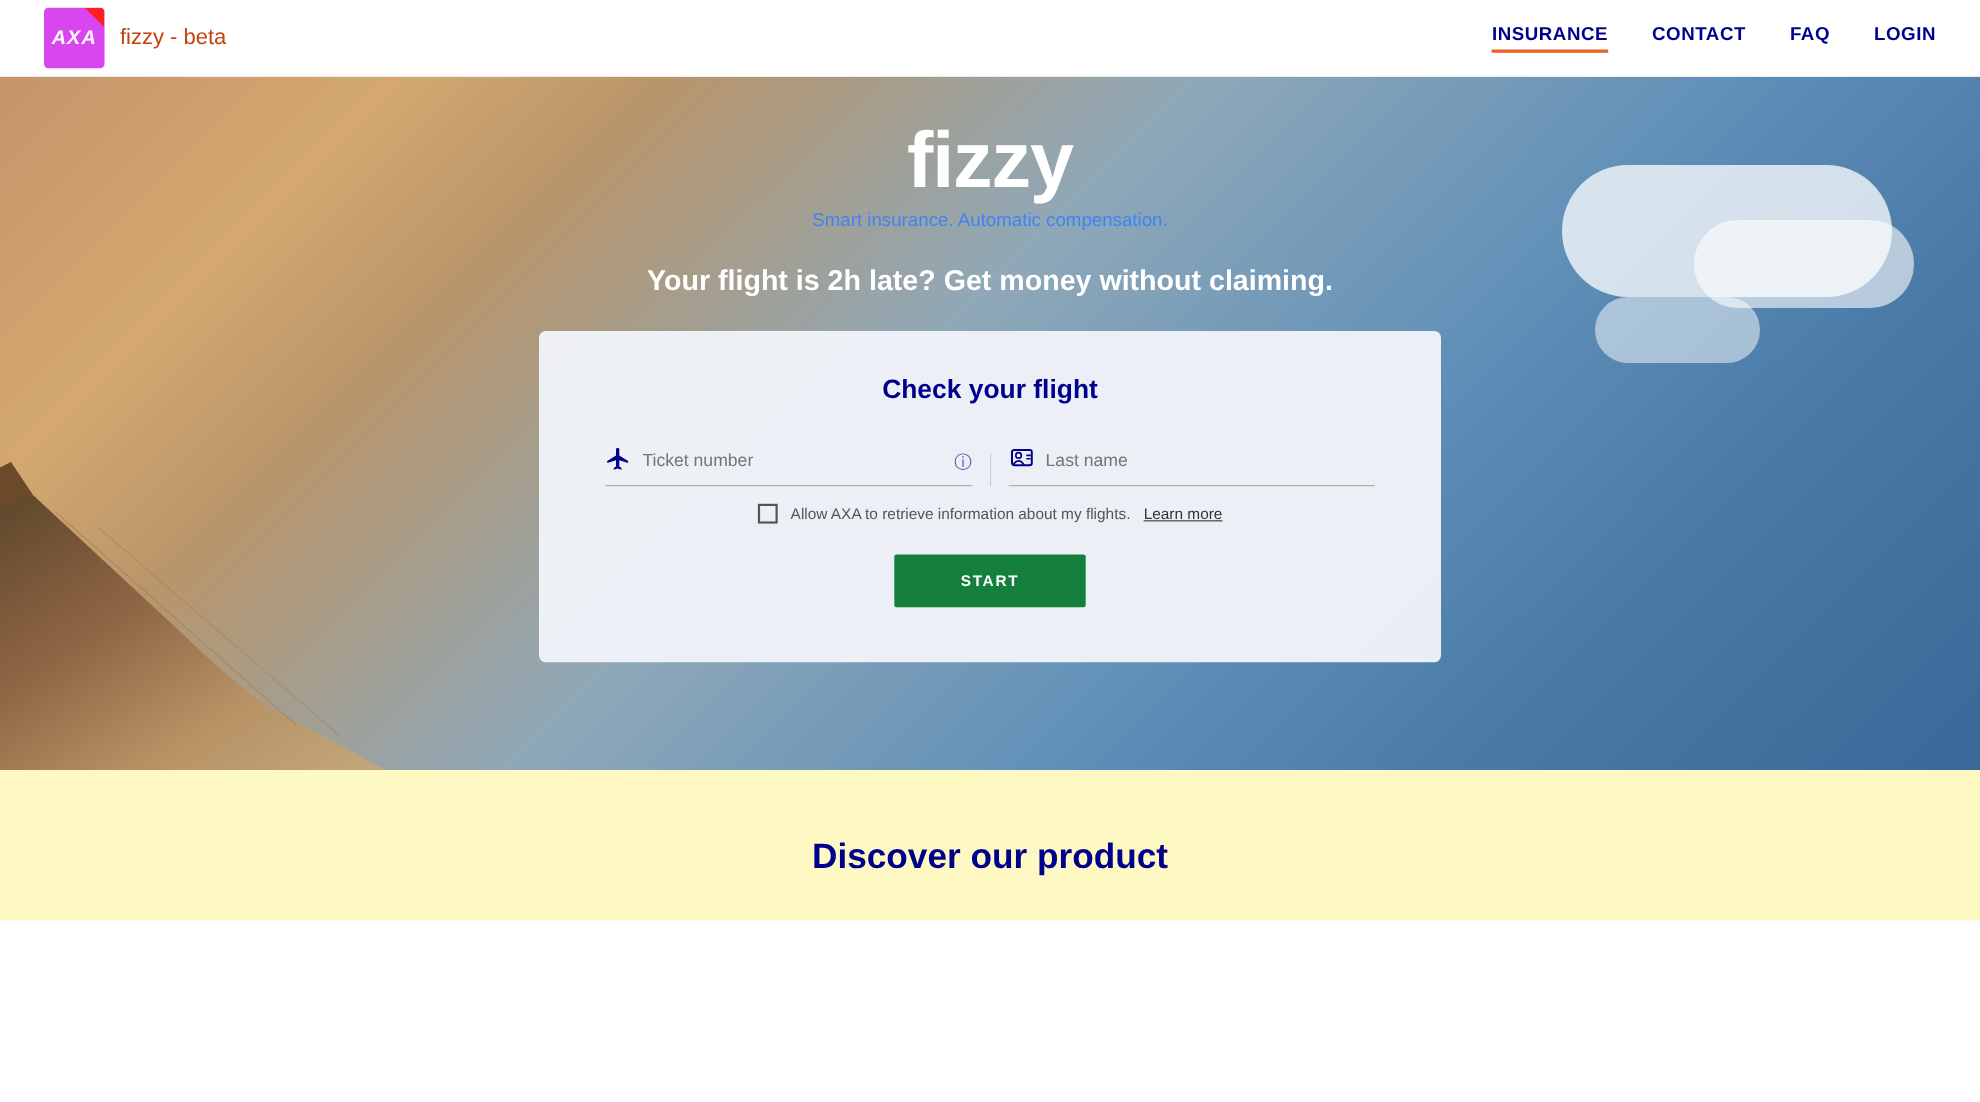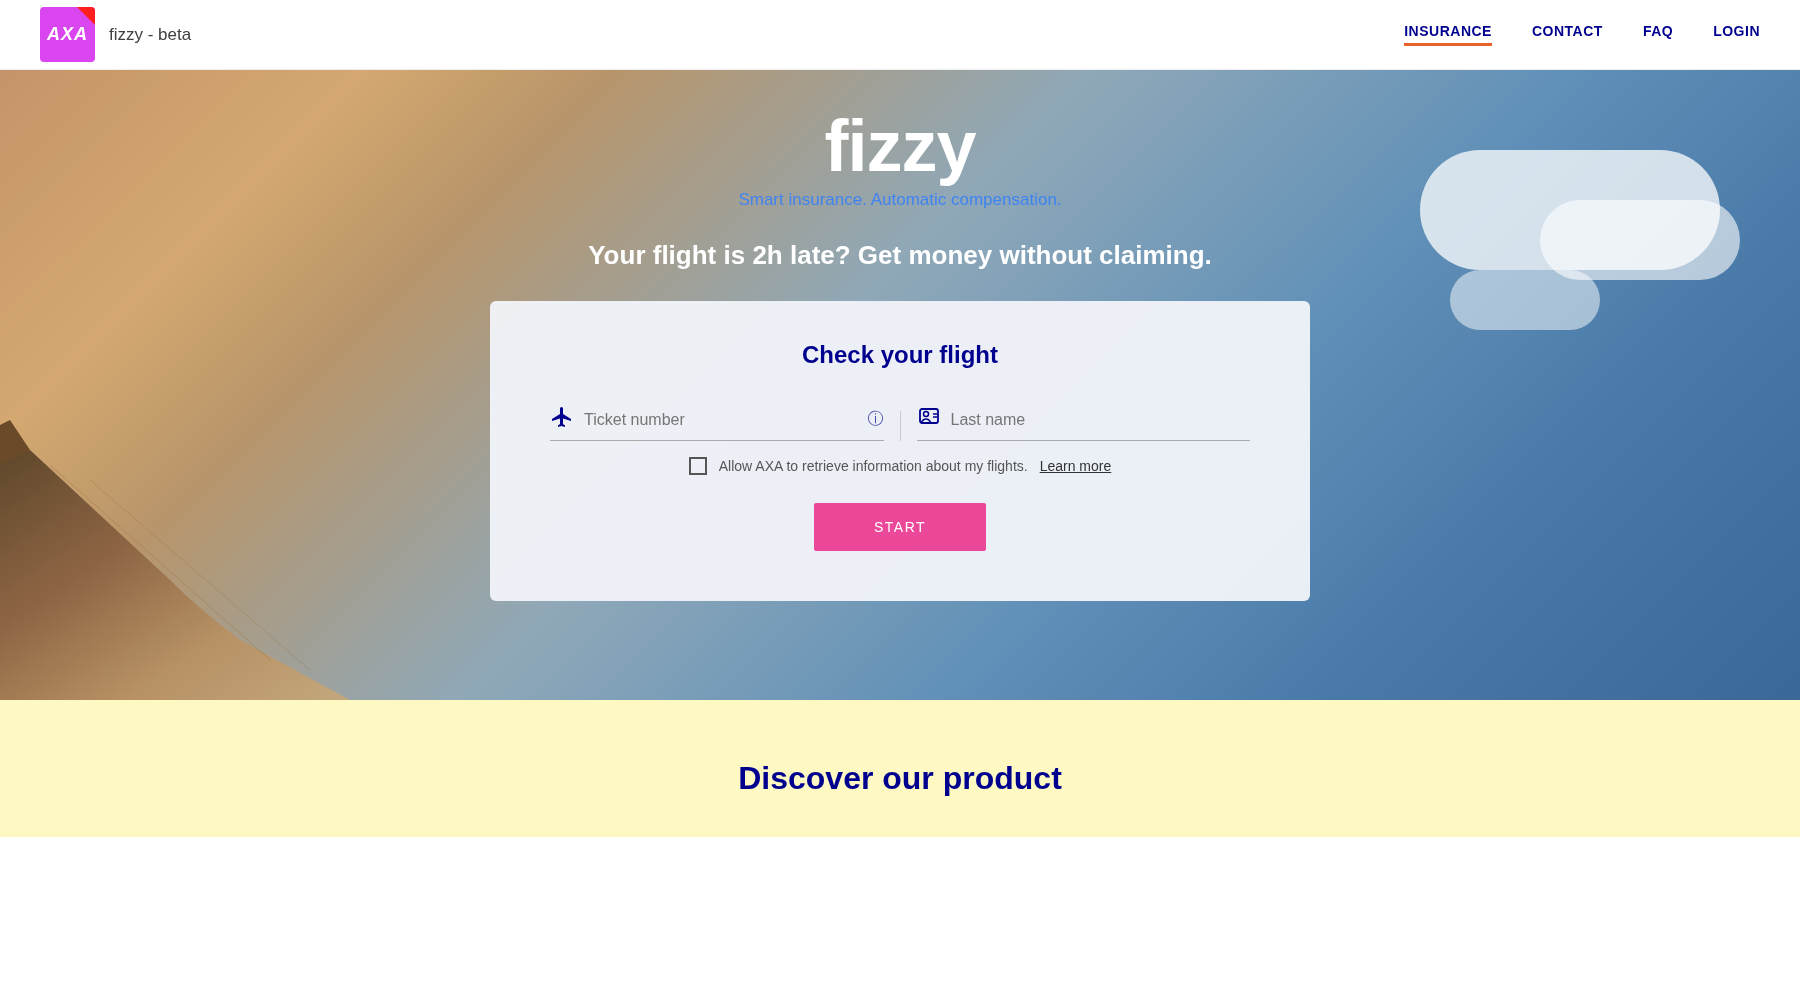--- a/index.html
+++ b/index.html
@@ -41,30 +41,30 @@
       font-style: italic;
     }
     .axa-logo-stripe {
       position: absolute;
       top: 0; right: 0;
       width: 18px; height: 18px;
       background: #ff1e1e;
       clip-path: polygon(100% 0, 0 0, 100% 100%);
     }
     .brand-name {
+      font-size: 20px;
+      color: #c2410c;
+    }
+    .header-nav {
+      display: flex;
+      align-items: center;
+      gap: 40px;
+    }
+    .nav-item {
       font-size: 17px;
-      color: #404040;
-    }
-    .header-nav {
-      display: flex;
-      align-items: center;
-      gap: 40px;
-    }
-    .nav-item {
-      font-size: 14px;
       font-weight: 700;
       color: #00008f;
       text-decoration: none;
       cursor: pointer;
       letter-spacing: 0.5px;
       padding-bottom: 4px;
       border-bottom: 3px solid transparent;
     }
     .nav-item.active {
       border-bottom: 3px solid #e86426;
@@ -238,26 +238,26 @@
     }
     .learn-more {
       color: #333;
       text-decoration: underline;
       cursor: pointer;
       font-size: 14px;
     }
     .start-btn {
       display: block;
       margin: 0 auto;
-      background: #ec4899;
+      background: #15803d;
       color: #fff;
       border: none;
       padding: 16px 60px;
       font-size: 14px;
-      font-weight: 400;
+      font-weight: 700;
       letter-spacing: 1.5px;
       cursor: pointer;
       border-radius: 2px;
     }
 
     
     .discover {
       padding: 60px 40px 40px;
       text-align: center;
       background: #fef9c3;

